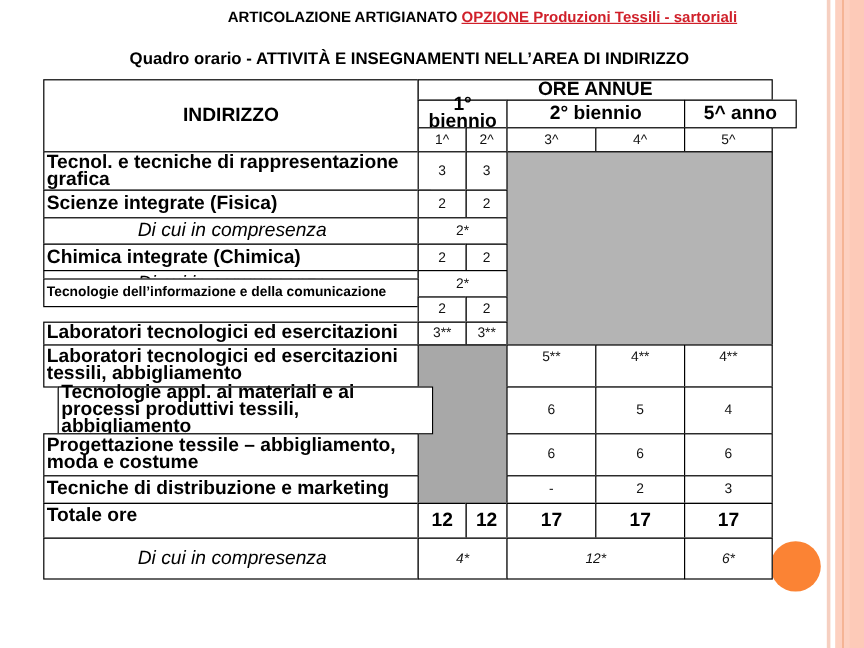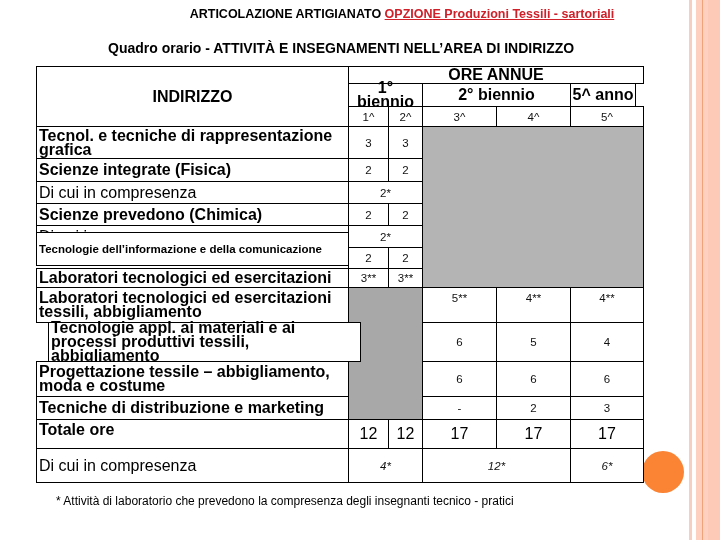--- a/index.html
+++ b/index.html
@@ -33,23 +33,23 @@
   
   .tbl { position: absolute; left: 0; top: 0; }
   .c {
     position: absolute; box-sizing: border-box;
     border: 1px solid #000;
     display: flex; align-items: center; justify-content: center;
     font-size: 16px; text-align: center; line-height: 14px;
     background: #fff;
   }
   .c.left { justify-content: flex-start; text-align: left; padding-left: 2px; font-weight: bold; }
-  .c.ital { font-weight: normal; justify-content: flex-start; }
+  .c.ital { font-style: italic; font-weight: normal; justify-content: center; }
   .c.top { align-items: flex-start; padding-top: 3px; }
-  .c.bold { font-weight: normal; }
+  .c.bold { font-weight: bold; }
   .c.hdr { font-weight: bold; }
   .c.num { font-size: 11.5px; color: #111; }
   .gray1 { position: absolute; background: #b4b4b4; border: 1px solid #000; box-sizing: border-box; }
   .gray2 { position: absolute; background: #a8a8a8; border: 1px solid #000; box-sizing: border-box; }
 
   .footnotes {
     position: absolute; left: 56px; top: 493px; font-size: 12px; line-height: 17px;
     color: #000;
   }
   .footnotes div { white-space: nowrap; }
@@ -73,21 +73,21 @@
     </div>
   <div class="c hdr" style="left:348px;top:66px;width:296px;height:18px;">
       <span>ORE ANNUE</span>
     </div>
   <div class="c hdr" style="left:348px;top:83px;width:75px;height:24px;">
       <span>1° biennio</span>
     </div>
   <div class="c hdr" style="left:422px;top:83px;width:149px;height:24px;">
       <span>2° biennio</span>
     </div>
-  <div class="c hdr" style="left:570px;top:83px;width:66px;height:24px;">
+  <div class="c hdr" style="left:570px;top:83px;width:94px;height:24px;">
       <span>5^  anno</span>
     </div>
   <div class="c num" style="left:348px;top:106px;width:41px;height:21px;">
       <span>1^</span>
     </div>
   <div class="c num" style="left:388px;top:106px;width:35px;height:21px;">
       <span>2^</span>
     </div>
   <div class="c num" style="left:422px;top:106px;width:75px;height:21px;">
       <span>3^</span>
@@ -122,37 +122,37 @@
     </div>
 
   <div class="c left ital" style="left:36px;top:181px;width:313px;height:23px;">
       <span>Di cui in compresenza</span>
     </div>
   <div class="c num" style="left:348px;top:181px;width:75px;height:23px;">
       <span>2*</span>
     </div>
 
   <div class="c left" style="left:36px;top:203px;width:313px;height:23px;">
-      <span>Scienze prevedono (Chimica)</span>
+      <span>Chimica integrate (Chimica)</span>
     </div>
   <div class="c num" style="left:348px;top:203px;width:41px;height:23px;">
       <span>2</span>
     </div>
   <div class="c num" style="left:388px;top:203px;width:35px;height:23px;">
       <span>2</span>
     </div>
 
   <div class="c left ital" style="left:36px;top:225px;width:313px;height:23px;">
       <span>Di cui in compresenza</span>
     </div>
   <div class="c num" style="left:348px;top:225px;width:75px;height:23px;">
       <span>2*</span>
     </div>
 
-  <div class="c left" style="left:36px;top:232px;width:313px;height:34px;font-size:11.5px;">
+  <div class="c left" style="left:36px;top:232px;width:313px;height:24px;font-size:11.5px;">
       <span>Tecnologie dell’informazione e della comunicazione</span>
     </div>
   <div class="c num" style="left:348px;top:247px;width:41px;height:22px;">
       <span>2</span>
     </div>
   <div class="c num" style="left:388px;top:247px;width:35px;height:22px;">
       <span>2</span>
     </div>
 
   <div class="c left" style="left:36px;top:268px;width:313px;height:20px;">
@@ -246,14 +246,13 @@
     </div>
   <div class="c num" style="left:422px;top:448px;width:149px;height:35px;font-style:italic;">
       <span>12*</span>
     </div>
   <div class="c num" style="left:570px;top:448px;width:74px;height:35px;font-style:italic;">
       <span>6*</span>
     </div>
 </div>
 
 <div class="footnotes">
-  <div>*   Attività di laboratorio che prevedono la compresenza degli insegnanti tecnico - pratici</div>
 </div>
 
 </body></html>

